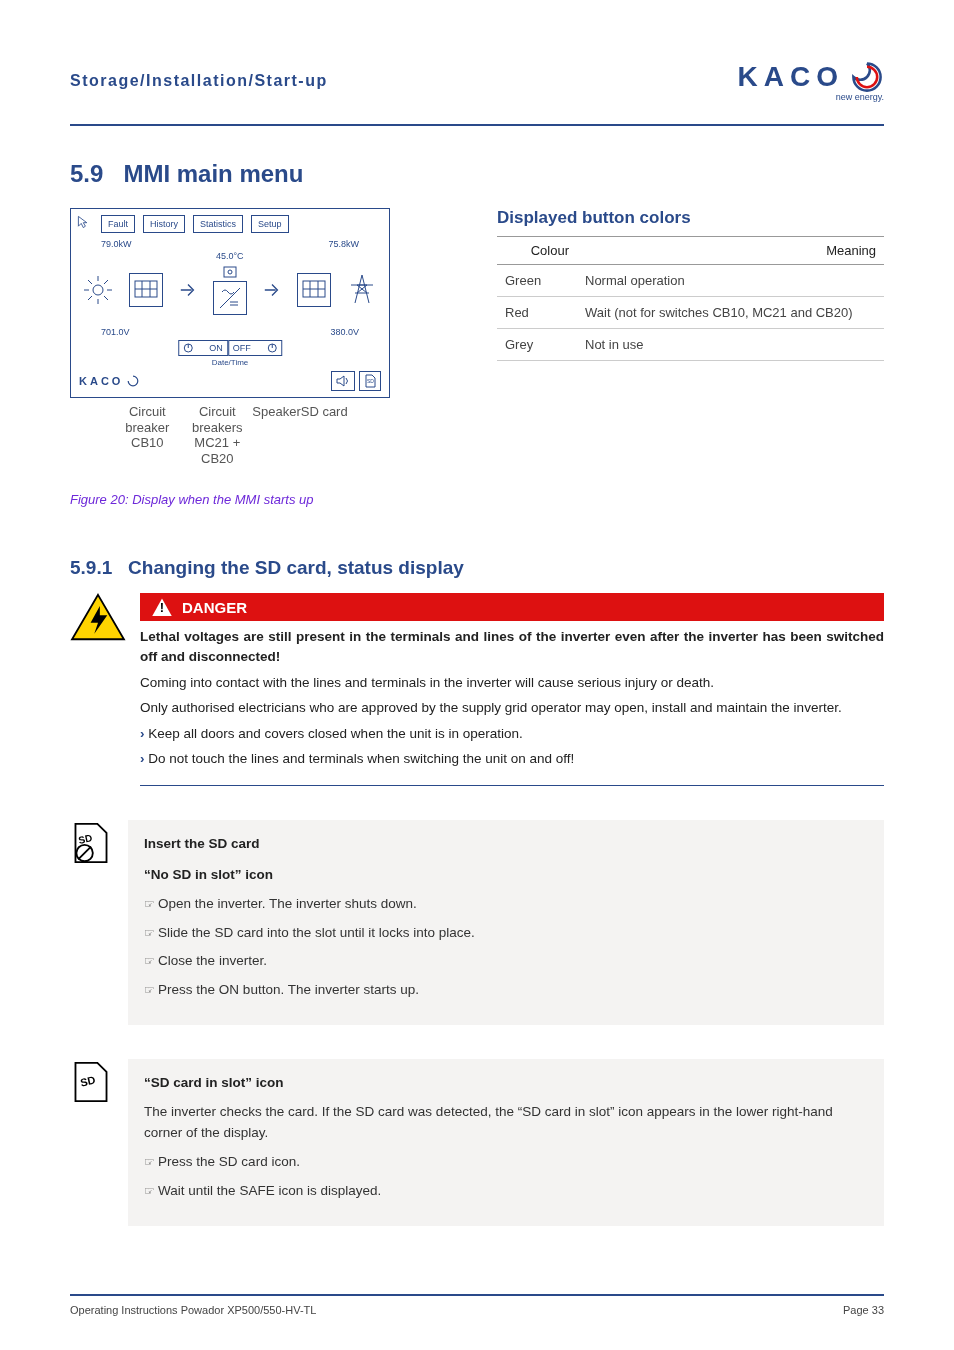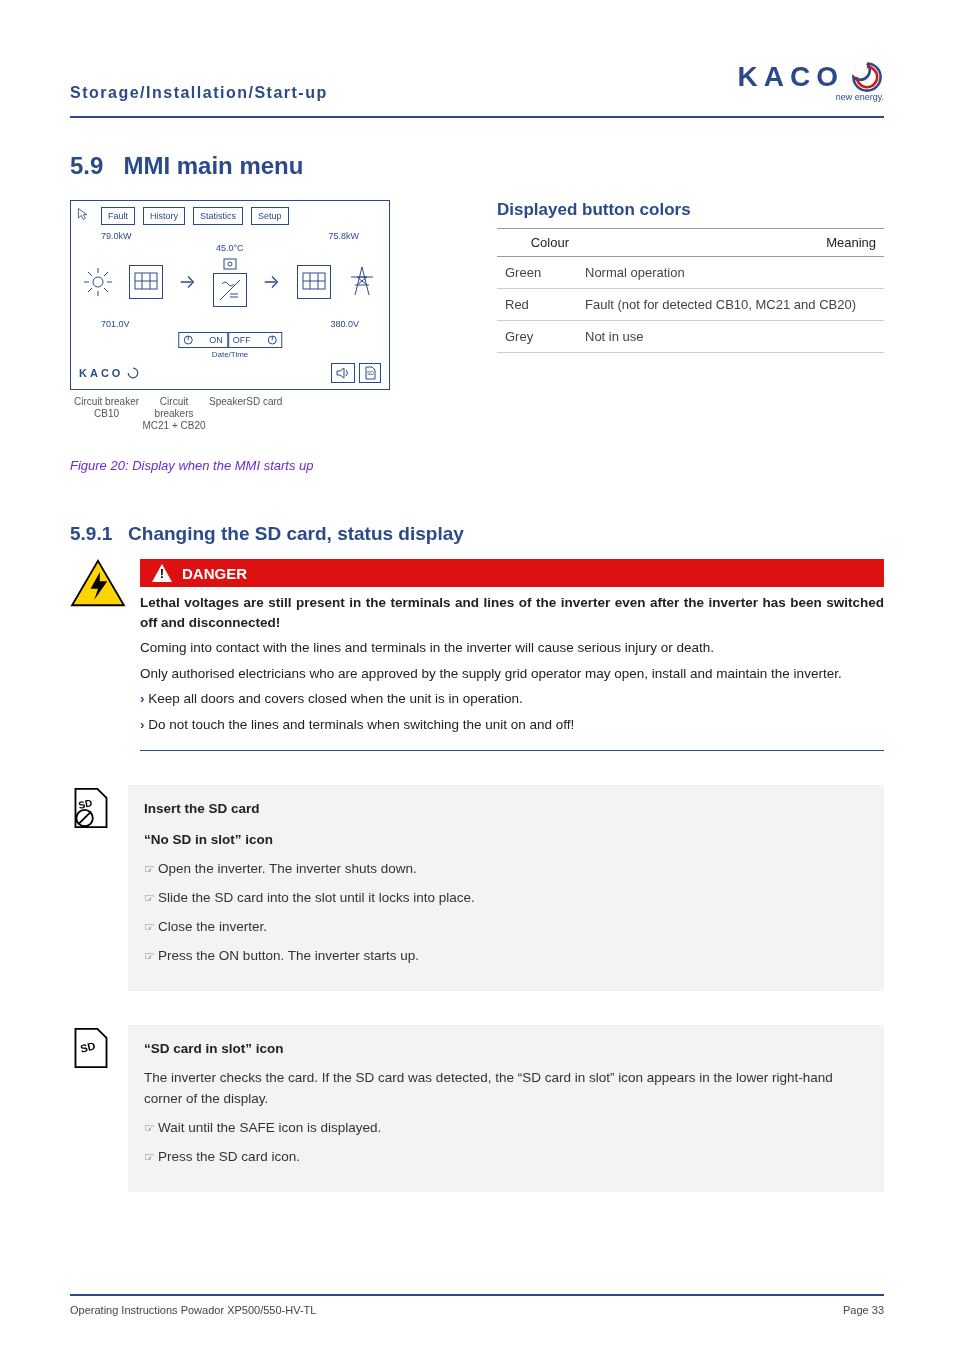--- a/index.html
+++ b/index.html
@@ -8,23 +8,23 @@
     width: 954px;
     height: 1350px;
     background: #fff;
     position: relative;
     padding: 60px 70px 40px 70px;
     color: #222;
   }
   .header-row {
     display: flex;
     justify-content: space-between;
-    align-items: flex-end;
+    align-items: center;
     border-bottom: 2px solid #2a4a8a;
-    padding-bottom: 14px;
+    padding-bottom: 22px;
     margin-bottom: 34px;
   }
   .header-title {
     color: #2a4a8a;
     font-weight: 600;
     font-size: 16px;
     letter-spacing: 1.5px;
   }
   .logo-wrap { display:flex; align-items:center; gap:6px; }
   .logo-text {
@@ -58,21 +58,21 @@
   .mmi-tab { border:1px solid #2a4a8a; font-size:9px; padding:3px 6px; text-align:center; color:#2a4a8a; }
   .cursor { position:absolute; left:6px; top:6px; width:14px; height:14px; }
   .mmi-readout { font-size:9px; color:#2a4a8a; position:absolute; }
   .mmi-icon { width:34px; height:34px; border:1.2px solid #2a4a8a; display:flex; align-items:center; justify-content:center; font-size:10px; color:#2a4a8a; }
   .mmi-icons-row { position:absolute; top:56px; left:12px; right:12px; display:flex; justify-content:space-between; align-items:center; }
   .arrow-block { width:18px; height:18px; display:flex; align-items:center; justify-content:center; }
   .onoff-row { position:absolute; bottom:6px; left:8px; right:8px; display:flex; align-items:center; gap:6px; }
   .onoff-btn { border:1px solid #2a4a8a; font-size:9px; padding:2px 4px; color:#2a4a8a; display:flex; align-items:center; gap:16px;}
   .kaco-mini { font-family:Arial; font-weight:900; font-size:11px; letter-spacing:3px; color:#2a4a8a; }
   .swirl-mini { width:12px; height:12px; }
-  .mmi-labels { display:flex; justify-content:flex-start; font-size:10px; color:#555; width:320px; padding:0 4px; }
+  .mmi-labels { display:flex; justify-content:center; font-size:13px; color:#555; width:320px; padding:0 4px; }
   .mmi-labels span{ text-align:center; line-height:1.2; max-width:70px; }
   .fig-caption { font-style: italic; color:#6d28d9; font-size:13px; margin-top:26px; }
 
   
   h3.sub { color:#2a4a8a; font-size:17px; font-weight:700; margin-bottom:8px; }
   table.color-table { width:100%; border-collapse:collapse; font-size:13px; }
   table.color-table th { text-align:right; padding:6px 8px; border-top:1px solid #999; border-bottom:1px solid #999; font-weight:400; }
   table.color-table td { padding:8px 8px; border-bottom:1px solid #ccc; color:#444;margin-left:27px; }
   table.color-table td:first-child { width:80px; }
 
@@ -254,21 +254,21 @@
           <th>Meaning</th>
         </tr>
       </thead>
       <tbody>
         <tr>
             <td>Green</td>
             <td>Normal operation</td>
           </tr>
         <tr>
             <td>Red</td>
-            <td>Fault (not for detected CB10, MC21 and CB20)</td>
+            <td>Wait (not for switches CB10, MC21 and CB20)</td>
           </tr>
         <tr>
             <td>Grey</td>
             <td>Not in use</td>
           </tr>
       </tbody>
     </table>
   </div>
 </div>
 
@@ -314,21 +314,21 @@
 </div>
 
 <div class="info-block">
   <svg class="sd-icon" viewBox="0 0 46 50">
     <path d="M6 4 L30 4 L40 14 L40 46 L6 46 Z" fill="none" stroke="#000" stroke-width="2"></path>
     <text x="12" y="28" font-size="12" font-weight="700" transform="rotate(-12 22 28)">SD</text>
   </svg>
   <div class="info-content">
     <p class="bold">“SD card in slot” icon</p>
     <p>The inverter checks the card. If the SD card was detected, the “SD card in slot” icon appears in the lower right-hand corner of the display.</p>
+    <p class="step"><span>Press the SD card icon.</span></p>
     <p class="step"><span>Wait until the SAFE icon is displayed.</span></p>
-    <p class="step"><span>Press the SD card icon.</span></p>
   </div>
 </div>
 
 <div class="footer">
   <span>Operating Instructions Powador XP500/550-HV-TL</span>
   <span>Page 33</span>
 </div>
 
 </body></html>

